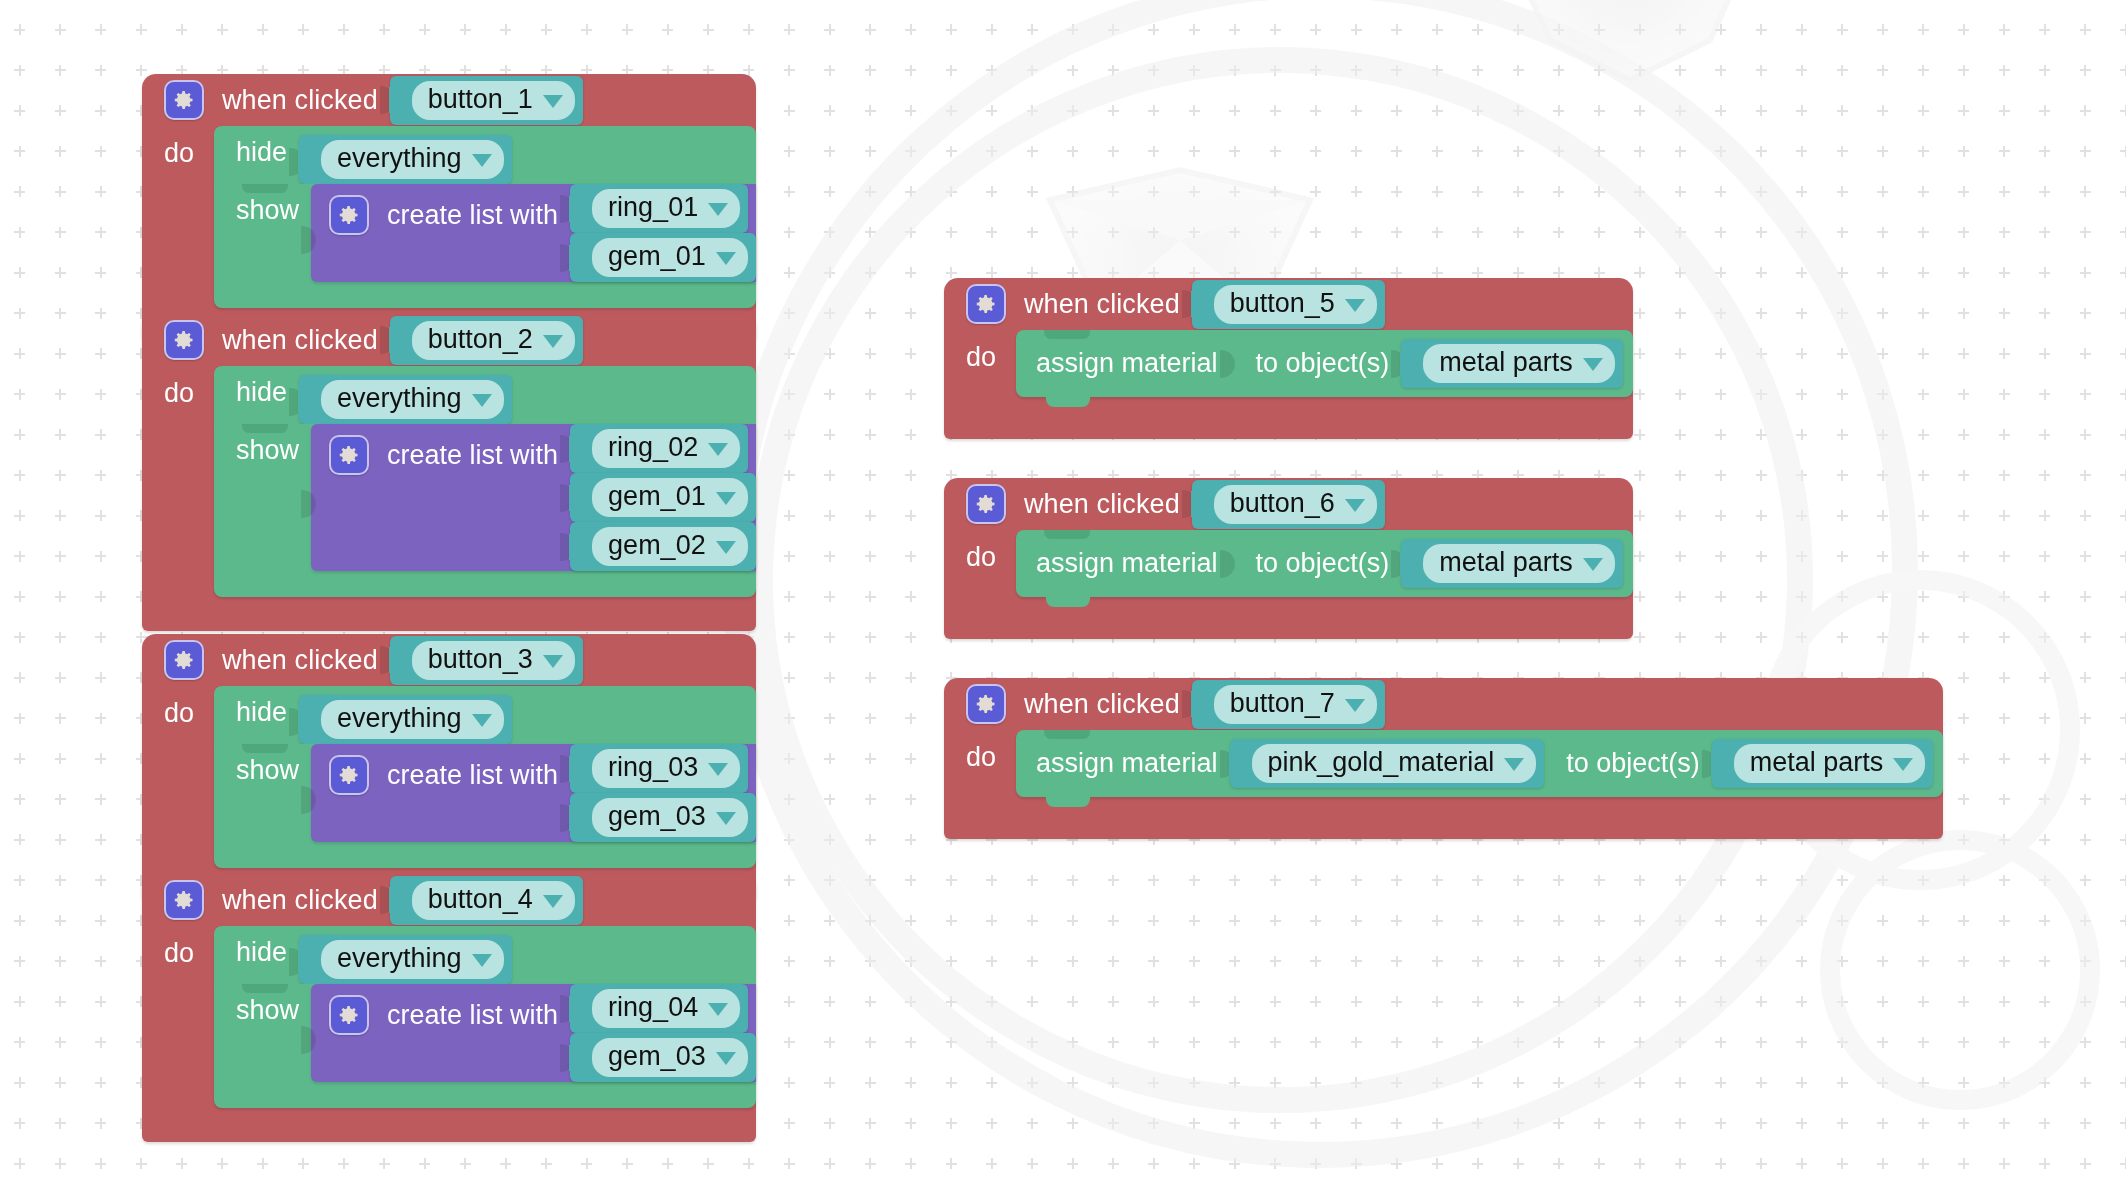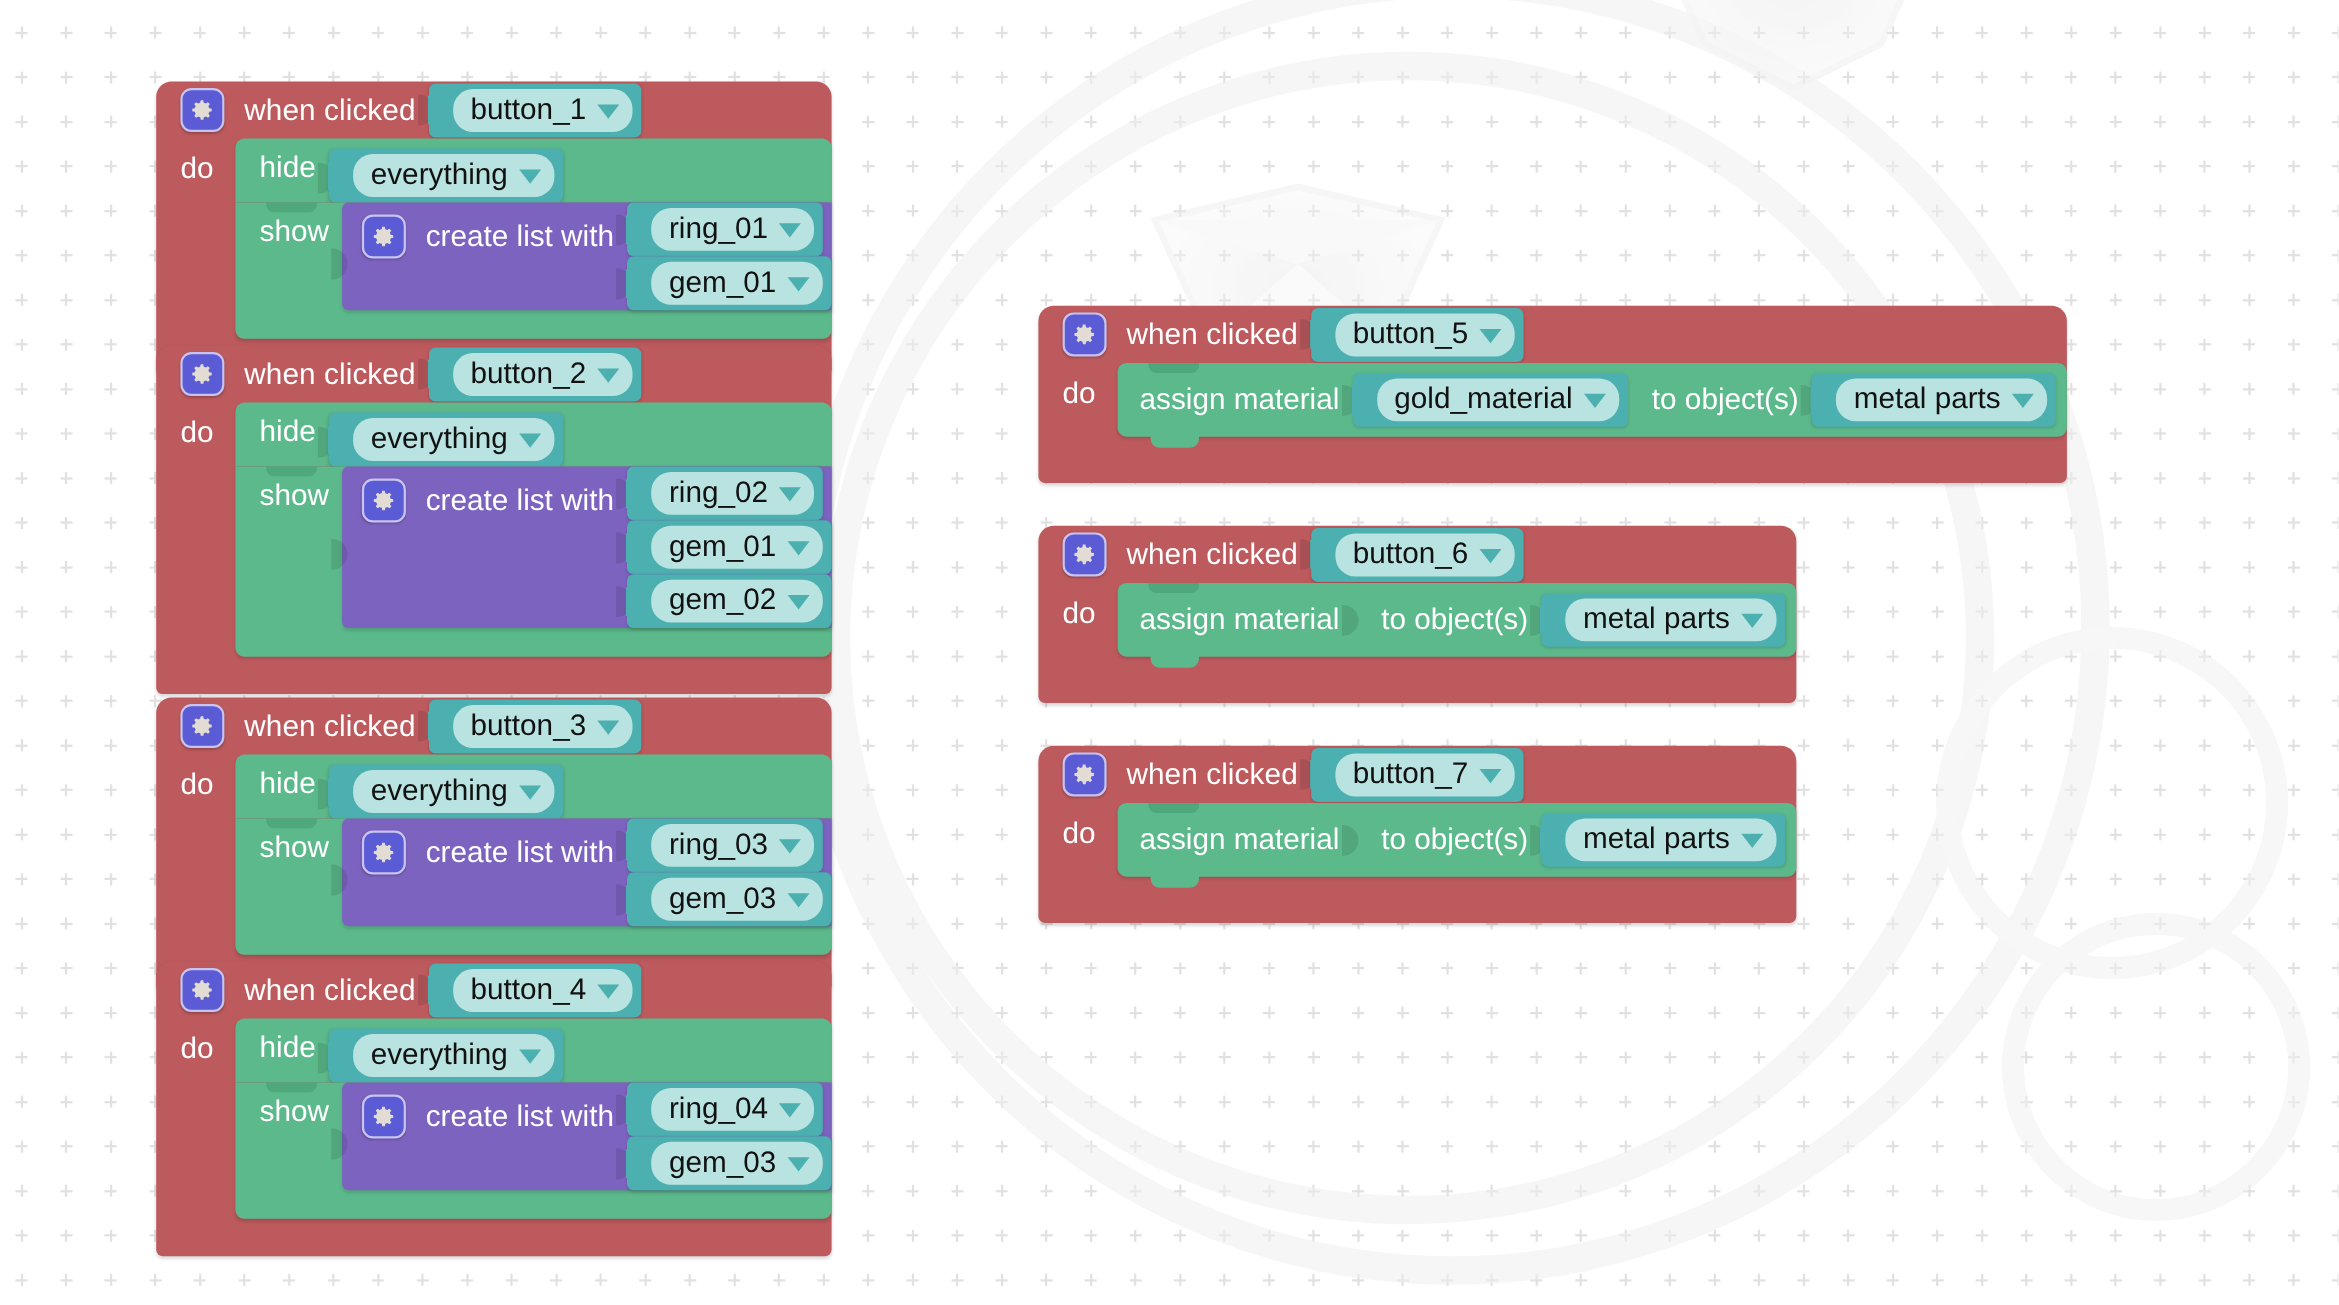--- a/index.html
+++ b/index.html
@@ -2132,27 +2132,20 @@
           </span>
         </span>
       </div>
       <div class="do-wrap">
         <span class="do-label">do</span>
         <div class="stack" style="padding-bottom:12px;">
           <div class="wide">
             <span class="notch"></span>
             <span class="txt">assign material</span>
             <span class="socket"></span>
-            <span class="val" style="margin-left:-4px;">
-              <span class="plug"></span>
-              <span class="field">
-                <span>gold_material</span>
-                <span class="caret"></span>
-              </span>
-            </span>
             <span class="gap"></span>
             <span class="txt">to object(s)</span>
             <span class="socket"></span>
             <span class="val" style="margin-left:-4px;">
               <span class="plug"></span>
               <span class="field">
                 <span>metal parts</span>
                 <span class="caret"></span>
               </span>
             </span>
@@ -2227,20 +2220,27 @@
           </span>
         </span>
       </div>
       <div class="do-wrap">
         <span class="do-label">do</span>
         <div class="stack" style="padding-bottom:12px;">
           <div class="wide">
             <span class="notch"></span>
             <span class="txt">assign material</span>
             <span class="socket"></span>
+            <span class="val" style="margin-left:-4px;">
+              <span class="plug"></span>
+              <span class="field">
+                <span>pink_gold_material</span>
+                <span class="caret"></span>
+              </span>
+            </span>
             <span class="gap"></span>
             <span class="txt">to object(s)</span>
             <span class="socket"></span>
             <span class="val" style="margin-left:-4px;">
               <span class="plug"></span>
               <span class="field">
                 <span>metal parts</span>
                 <span class="caret"></span>
               </span>
             </span>

